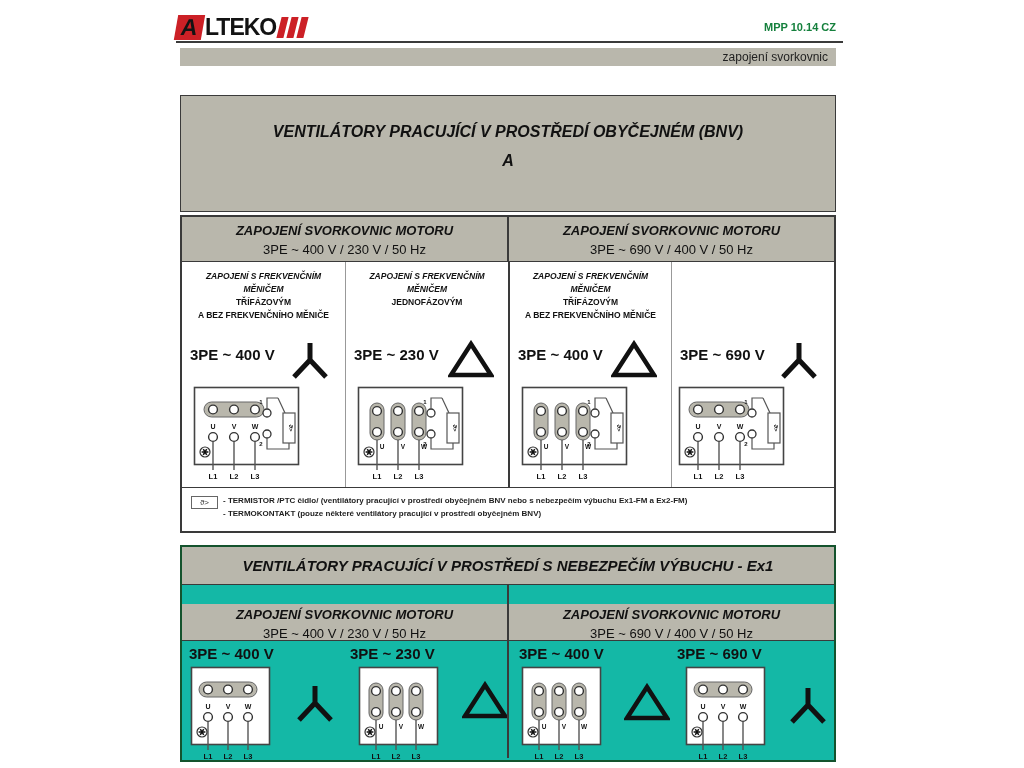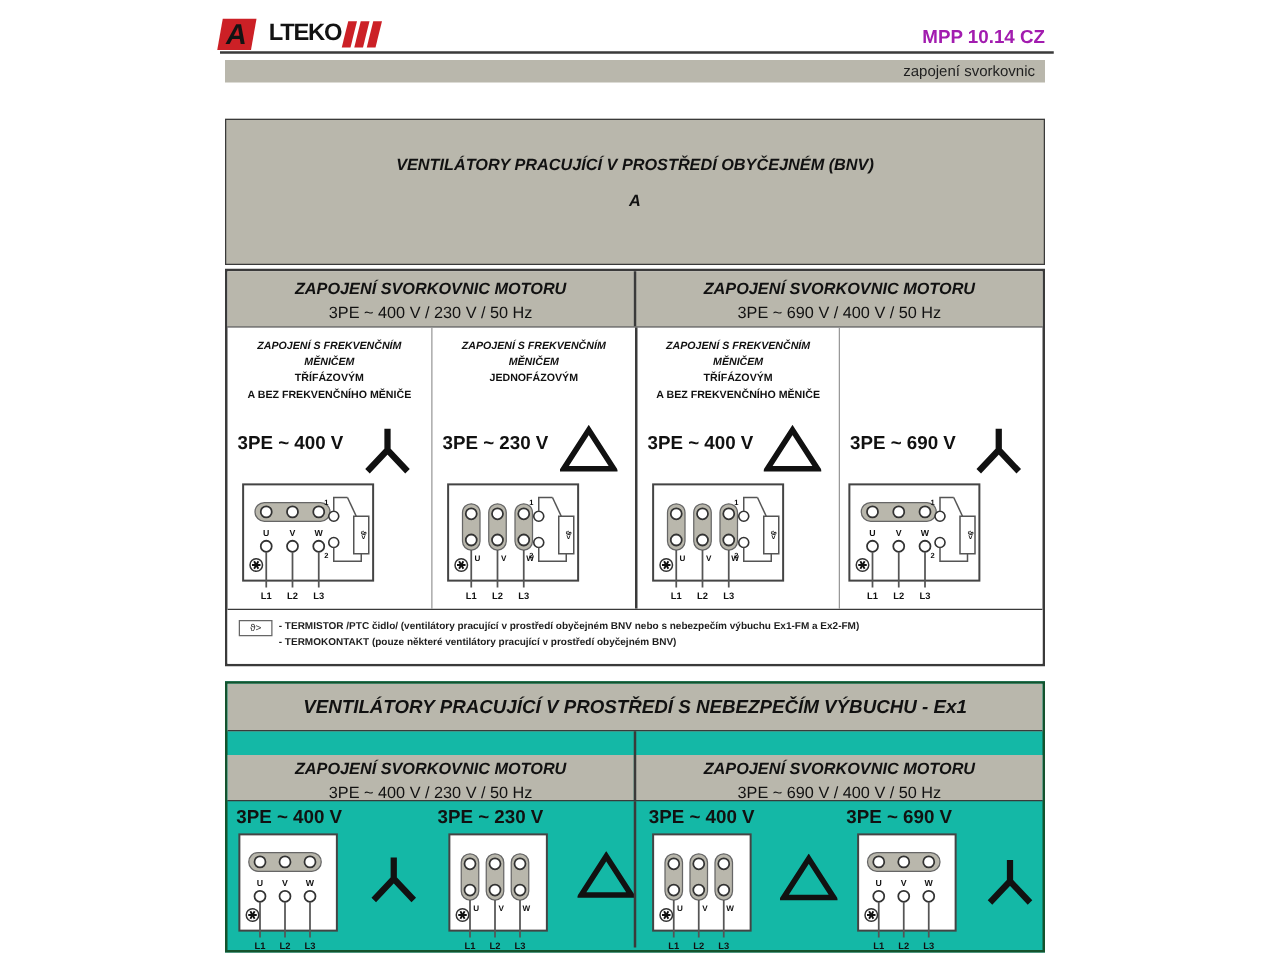--- a/index.html
+++ b/index.html
@@ -5,33 +5,33 @@
   * { box-sizing: border-box; margin: 0; padding: 0; }
   html,body { background:#fff; }
   body { font-family: "Liberation Sans", sans-serif; color:#111; }
   #page { position:relative; width:1024px; height:768px; background:#fff; overflow:hidden; }
 
   
   .logo { position:absolute; left:176px; top:13px; height:28px; display:flex; align-items:center; }
   .logo-a { display:inline-block; width:27px; height:25px; background:#cc2026; color:#131313;
             font-weight:900; font-size:23px; line-height:25px; text-align:center;
             transform:skewX(-10deg); }
-  .logo-rest { font-size:19px; font-weight:900; letter-spacing:-1px; margin-left:12px; color:#131313; }
+  .logo-rest { font-size:23px; font-weight:900; letter-spacing:-1px; margin-left:2px; color:#131313; }
   .logo-bar { display:inline-block; width:7px; height:21px; background:#cc2026; margin-left:3px; transform:skewX(-14deg); }
   .doc-code { position:absolute; left:576px; top:21px; width:260px; text-align:right;
-              font-size:15px; font-weight:bold; color:#a21caf; }
+              font-size:11px; font-weight:bold; color:#15803d; }
   .top-rule { position:absolute; left:176px; top:41px; width:667px; height:2px; background:#3a3a3a; }
   .subtitle-bar { position:absolute; left:180px; top:48px; width:656px; height:18px;
                   background:#b9b7ac; text-align:right; font-size:12px; line-height:18px;
                   padding-right:8px; color:#1f1f1f; }
 
   
   .s1-title { position:absolute; left:180px; top:95px; width:656px; height:117px;
               background:#b9b7ac; border:1px solid #3a3a3a; text-align:center;
-              font-weight:bold; font-style:italic; font-size:13px; padding-top:21px; }
+              font-weight:bold; font-style:italic; font-size:16px; padding-top:21px; }
   .s1-title div { line-height:29px; }
 
   .s1-table { position:absolute; left:180px; top:215px; width:656px; height:318px;
               border:2px solid #3a3a3a; background:#fff; }
   .hdr-row { height:45px; display:flex; border-bottom:1px solid #3a3a3a;justify-content:space-between; }
   .hdr-cell { flex:1; background:#b9b7ac; text-align:center; padding-top:4px; }
   .hdr-cell.right { border-left:2px solid #3a3a3a; }
   .hdr-l1 { font-weight:bold; font-style:italic; font-size:13px; line-height:19px; }
   .hdr-l2 { font-weight:normal; font-size:13px; line-height:19px; }
 

